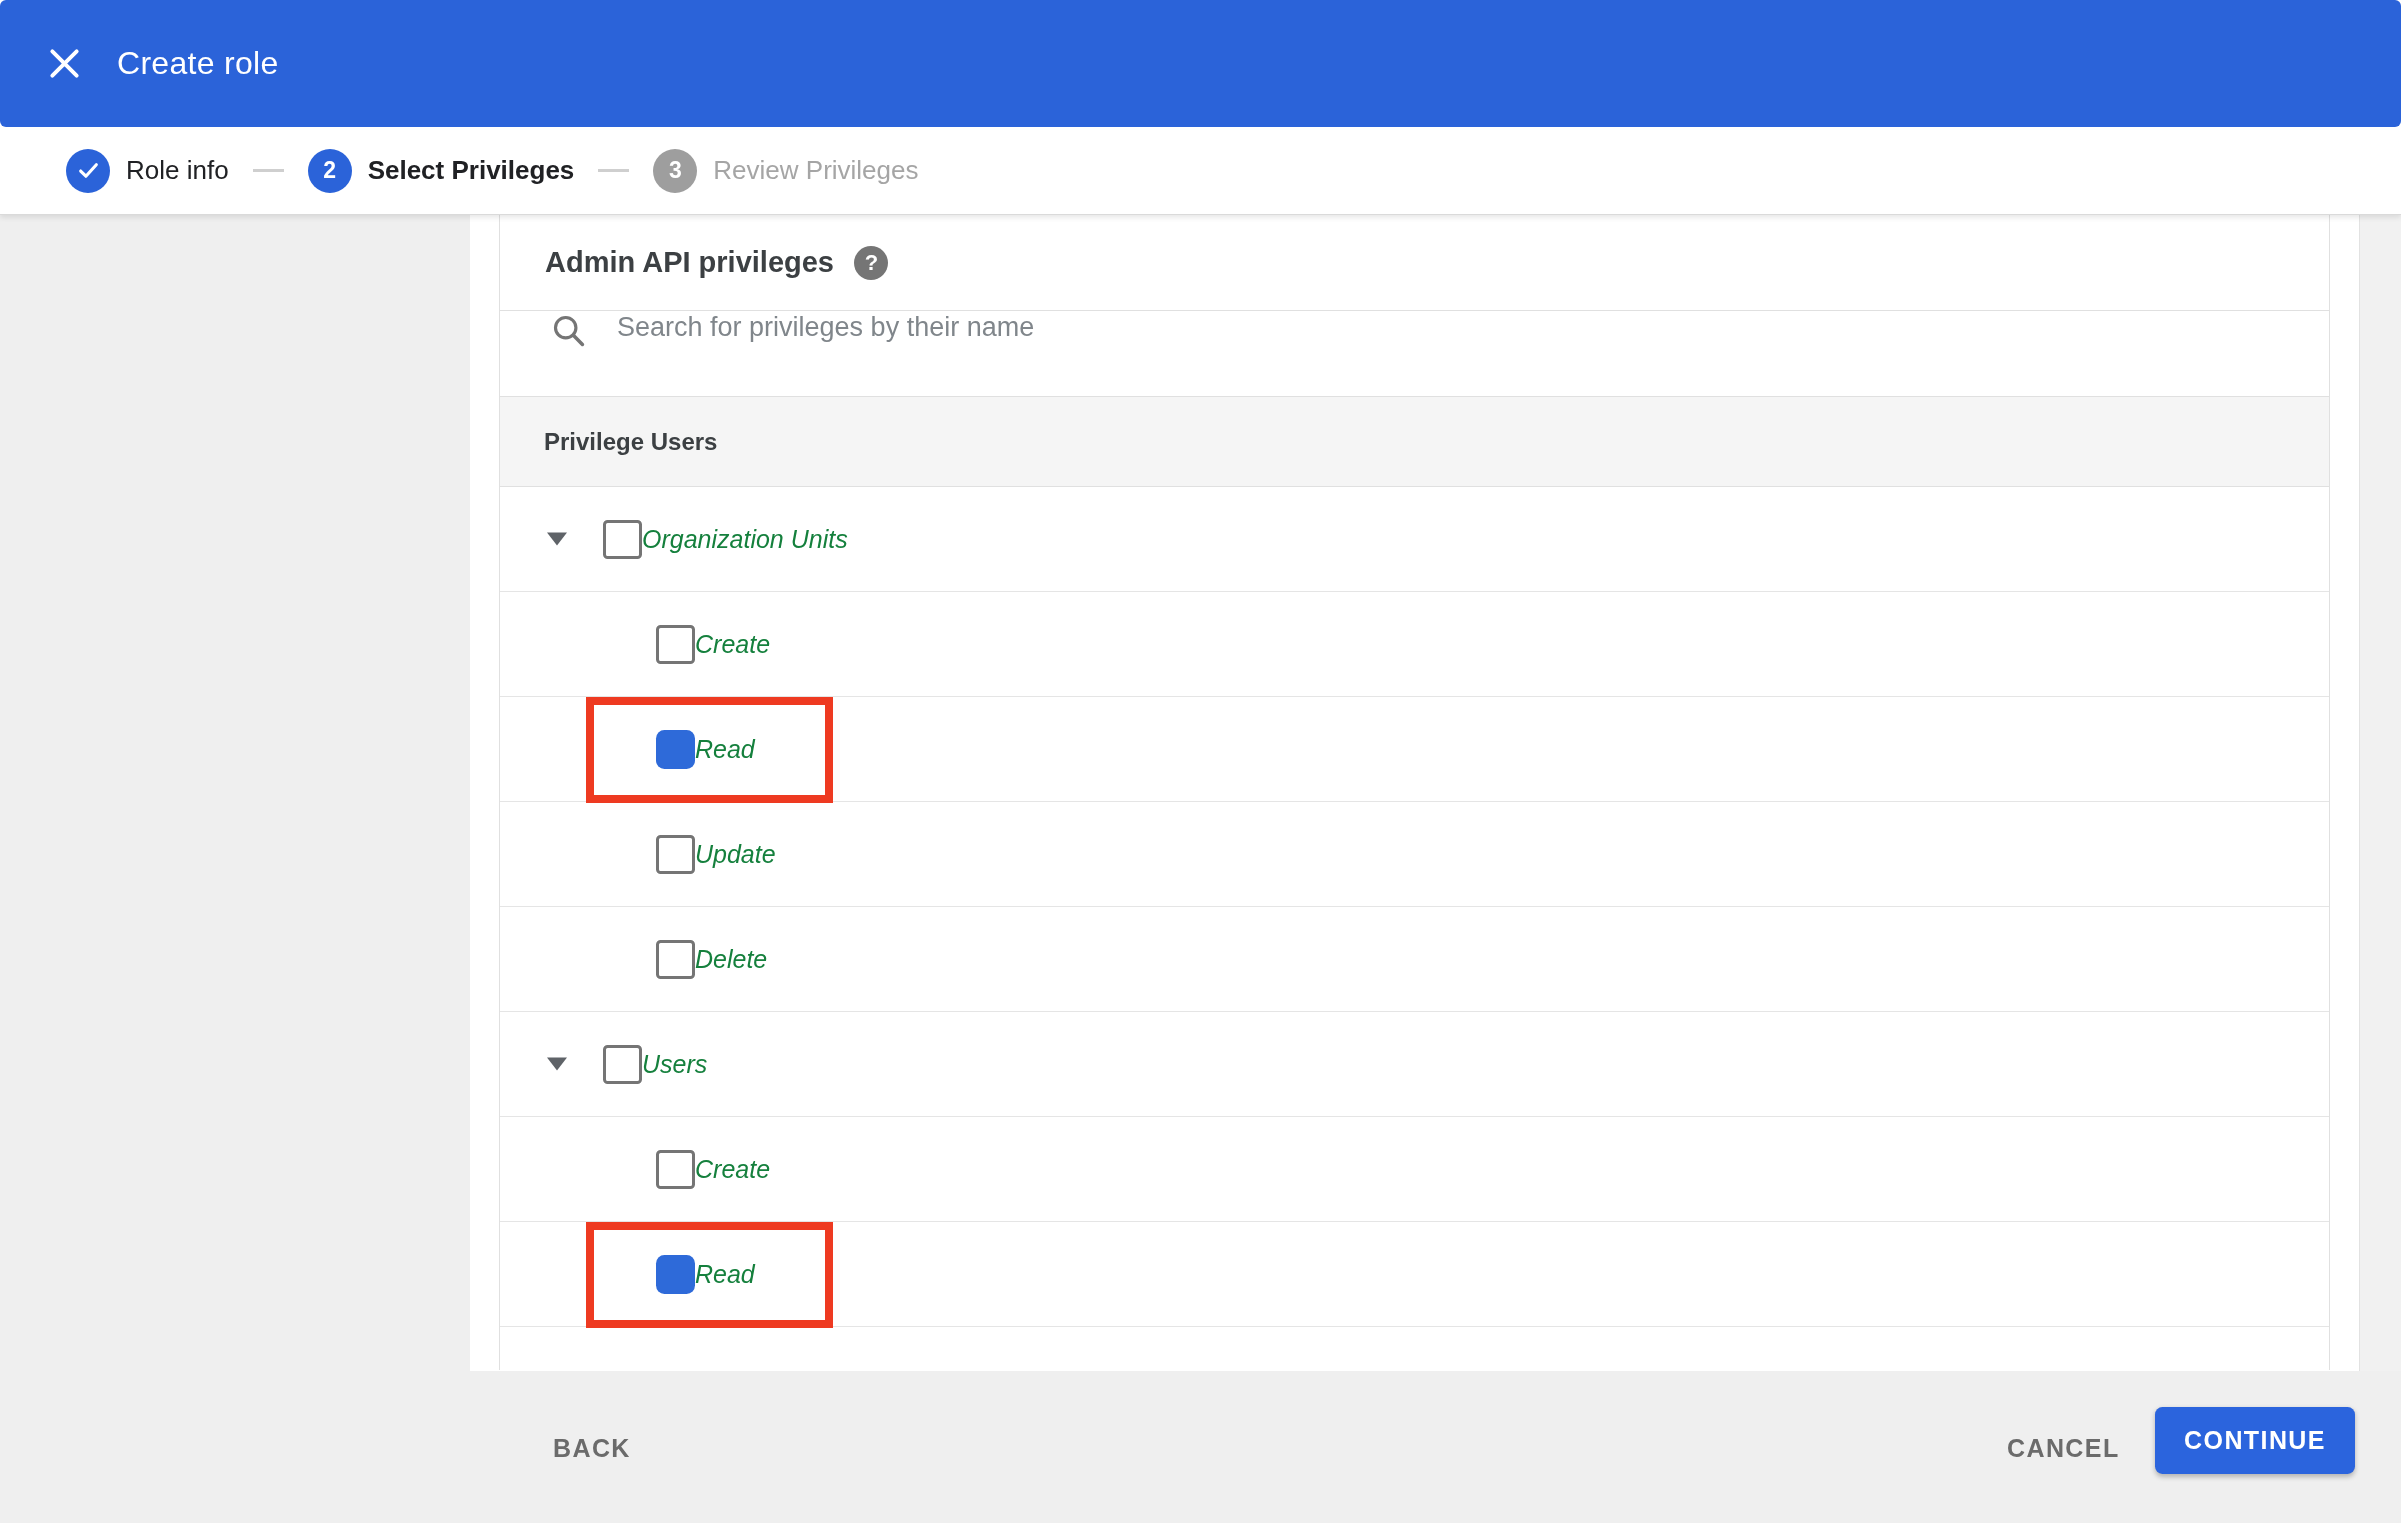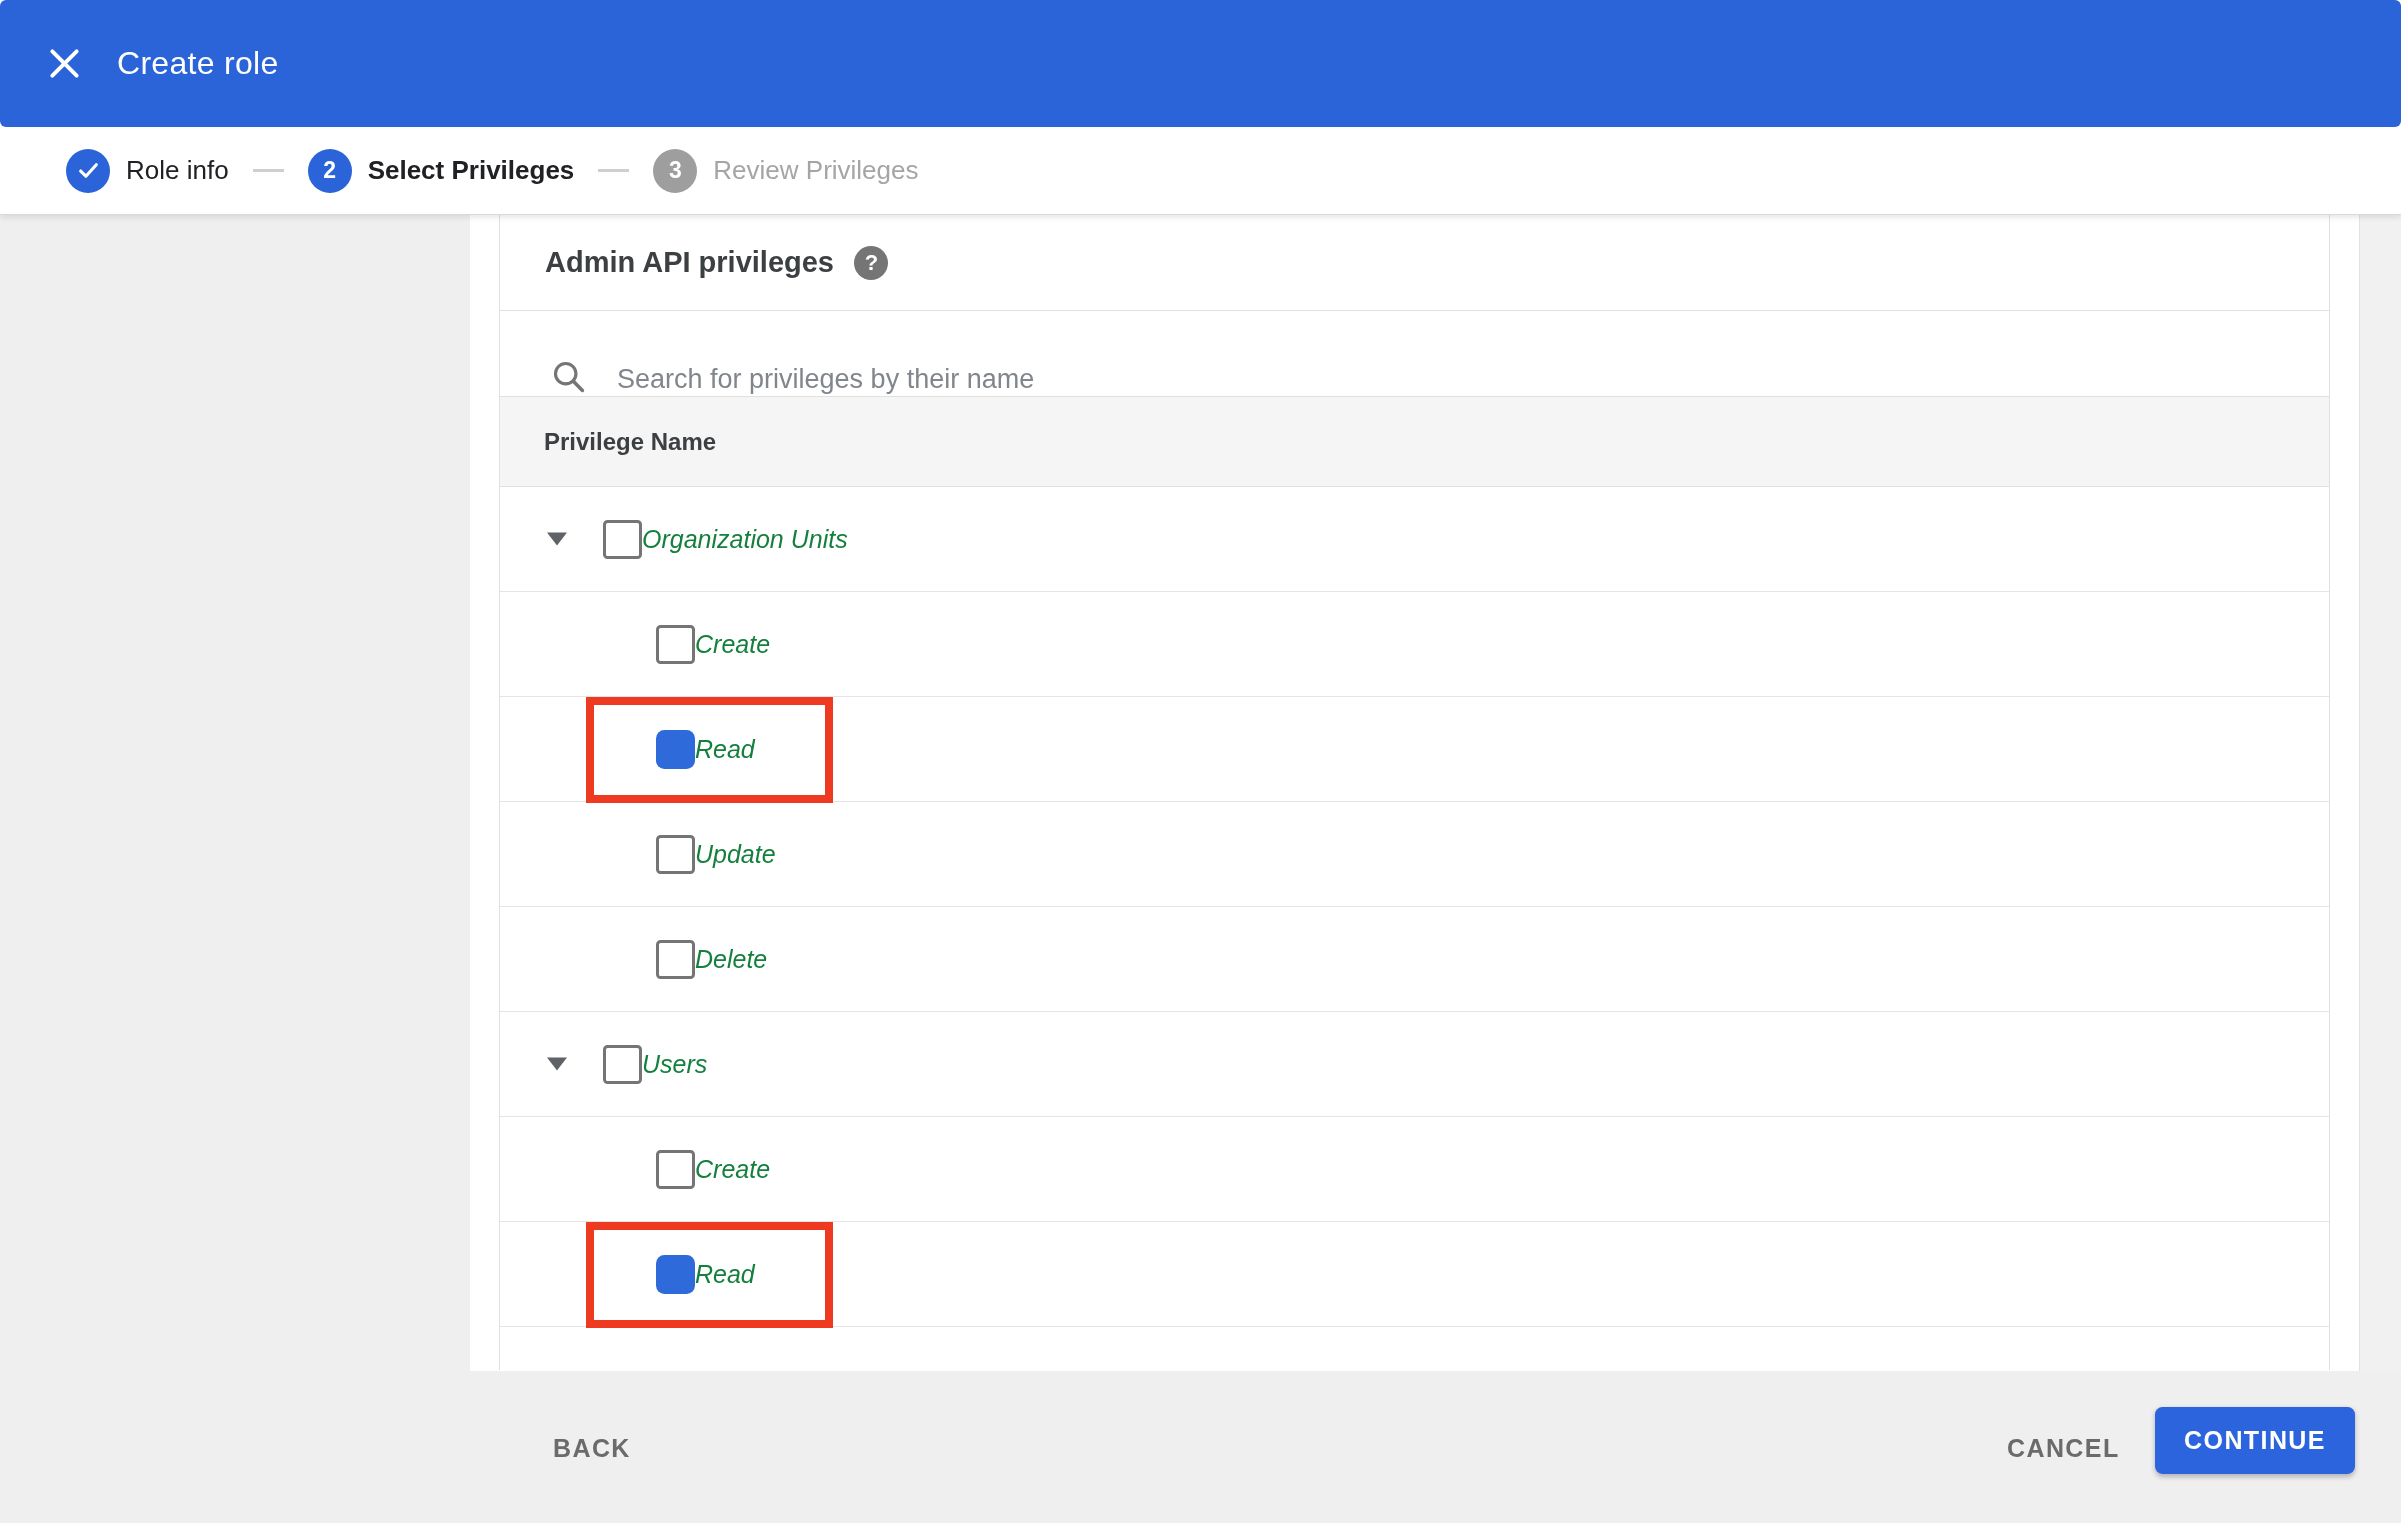--- a/index.html
+++ b/index.html
@@ -55,21 +55,21 @@
     position:absolute;left:29px;top:0;width:1831px;height:1155px;box-sizing:border-box;
     border-left:1.9px solid #e0e0e0;border-right:1.9px solid #e0e0e0;background:#ffffff;overflow:hidden;
   }
   .section-header{height:95px;border-bottom:1.9px solid #e0e0e0;display:flex;align-items:center;padding-left:45px;}
   .section-title{font-size:29px;font-weight:bold;color:#3c4043;}
   .help-icon{
     width:34px;height:34px;border-radius:50%;background:#757575;color:#ffffff;
     font-size:22px;font-weight:bold;display:flex;align-items:center;justify-content:center;
     margin-left:20.4px;cursor:pointer;
   }
-  .search-row{height:85px;border-bottom:1.9px solid #e0e0e0;display:flex;align-items:flex-end;padding-left:49px;}
+  .search-row{height:85px;border-bottom:1.9px solid #e0e0e0;display:flex;align-items:flex-start;padding-left:49px;}
   .search-input{
     border:none;outline:none;font-size:27px;color:#3c4043;margin-left:27px;width:1392px;
     font-family:inherit;background:transparent;
   }
   .search-input::placeholder{color:#80868b;opacity:1;}
   .table-head{
     height:89px;background:#f5f5f5;border-bottom:1.9px solid #e0e0e0;
     display:flex;align-items:center;padding-left:44px;
     font-size:24px;font-weight:bold;color:#3c4043;
   }
@@ -159,21 +159,21 @@
 
     <div class="search-row">
       <svg width="39" height="39" viewBox="0 0 42 42">
         <circle cx="18" cy="18" r="11" stroke="#757575" stroke-width="3.4" fill="none"></circle>
         <line x1="26.5" y1="26.5" x2="36" y2="36" stroke="#757575" stroke-width="3.8" stroke-linecap="round"></line>
       </svg>
       <input class="search-input" type="text" placeholder="Search for privileges by their name" style="">
     </div>
 
     <div class="table-head">
-      <span>Privilege Name</span>
+      <span>Privilege Users</span>
     </div>
 
     <div id="rows-container">
         <div class="row parent">
     <div class="tri"></div>
     <div class="checkbox">
       
     </div>
     <span class="row-label">Organization Units</span>
 

